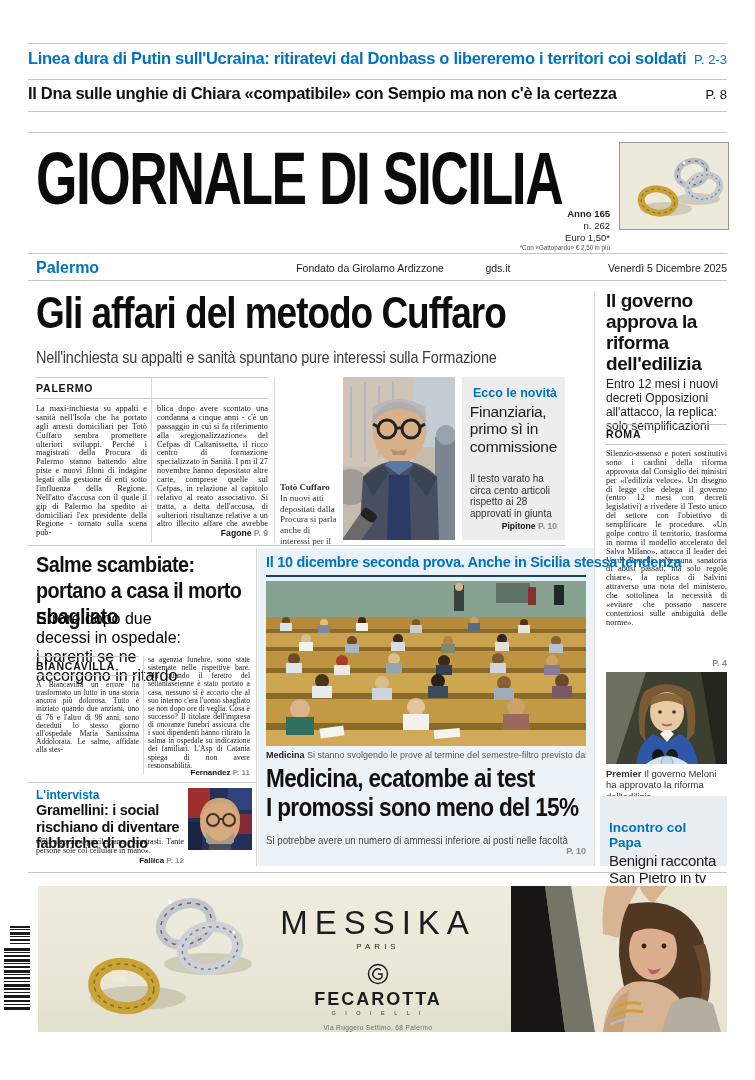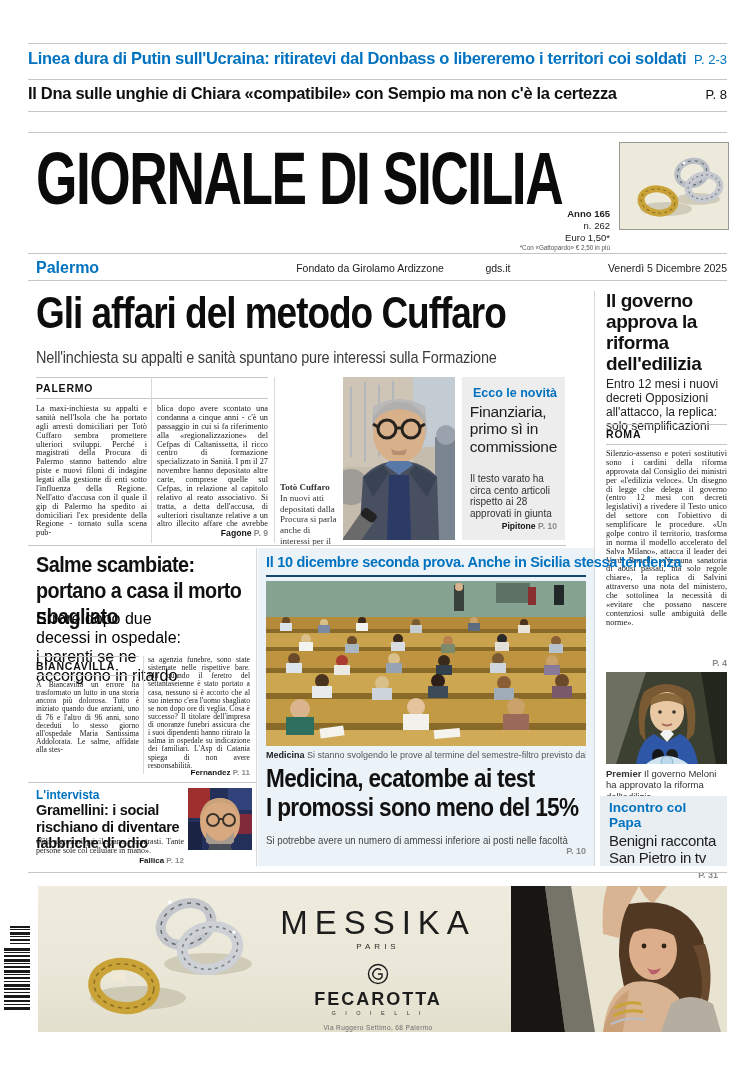--- a/index.html
+++ b/index.html
@@ -208,21 +208,21 @@
       <rect x="63" y="88" width="6" height="8" fill="#2a2a2a" transform="rotate(-12 66 90)"></rect>
       <path d="M40 92 Q61 76 82 92 Z" fill="#cfe4f0"></path>
       <circle cx="61" cy="90" r="6" fill="#bcd8ea" stroke="#89b3cc" stroke-width="1"></circle>
     </svg>
   </div>
   <div class="abs caption" style="left:606px;top:768px;width:121px;font-size:9.5px;">
     <span class="b">Premier</span>
     <span>Il governo Meloni ha approvato la riforma dell'edilizia</span>
   </div>
 
-  <div class="abs box-blue" style="left:600px;top:796px;width:127px;height:70px;box-sizing:border-box;padding:4px 9px;">
+  <div class="abs box-blue" style="left:600px;top:796px;width:127px;height:70px;box-sizing:border-box;padding:24px 9px;">
     <div class="kicker" style="font-size:13.5px;">Incontro col Papa</div>
     <div style="font-size:15px;line-height:1.1;color:#1d1d1d;margin-top:3px;letter-spacing:-0.3px;">Benigni racconta San Pietro in tv</div>
     <div class="pgref" style="margin-top:4px;">P. 31</div>
   </div>
 
   <div class="hr" style="left:28px;top:545px;width:538px;"></div>
   <div class="vr" style="left:256px;top:548px;height:318px;"></div>
 
   <div class="abs" style="left:36px;top:552px;">
     <span class="scale salme-hl" style="transform:scaleX(0.9);white-space:normal;width:238px;">Salme scambiate: portano a casa il morto sbagliato</span>

